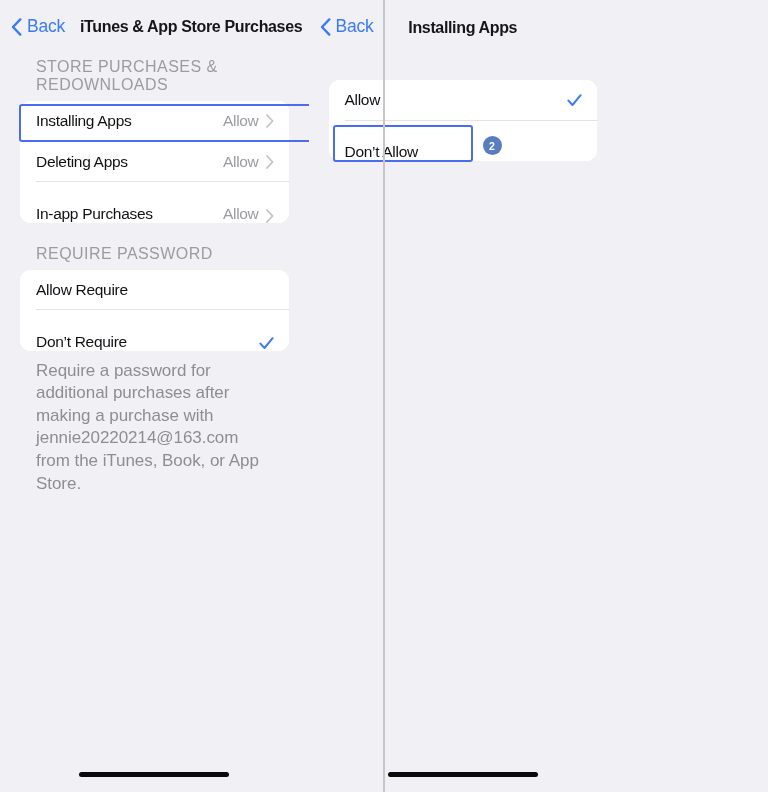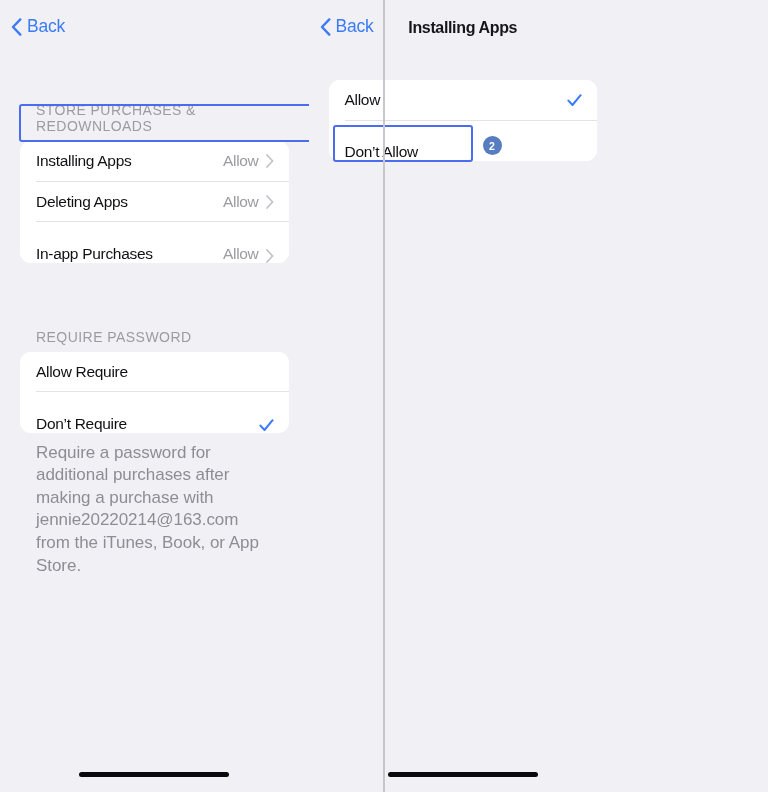--- a/index.html
+++ b/index.html
@@ -89,26 +89,25 @@
   .nav-title.center-title {
     position: absolute;
     left: 0;
     right: 0;
     top: 19px;
     text-align: center;
   }
 
   
   .section-header {
-    font-size: 14px;
+    font-size: 16px;
     color: #9b9ba1;
     letter-spacing: 0.45px;
     padding: 0 0 7px 16px;
     text-transform: uppercase;
-    margin-top: 44px;
   }
 
   .card {
     background: #ffffff;
     border-radius: 11px;
     overflow: visible;
     position: relative;
   }
 
   .row {
@@ -225,20 +224,21 @@
 
     <div class="navbar">
       <div class="back-btn">
         <span>
           <svg class="chev-left" viewBox="0 0 11 18" fill="none" xmlns="http://www.w3.org/2000/svg">
             <path d="M9.3 1.4 L2 9 L9.3 16.6" stroke="#3b7bf6" stroke-width="2.4" stroke-linecap="round" stroke-linejoin="round"></path>
           </svg>
         </span>
         <span class="back-label">Back</span>
       </div>
+      <div class="nav-title left-title">iTunes &amp; App Store Purchases</div>
     </div>
 
     <div class="content">
 
       <div>
         <div class="section-header">STORE PURCHASES &amp; REDOWNLOADS</div>
 
         <div class="card">
 
           <div class="row row-sep">

